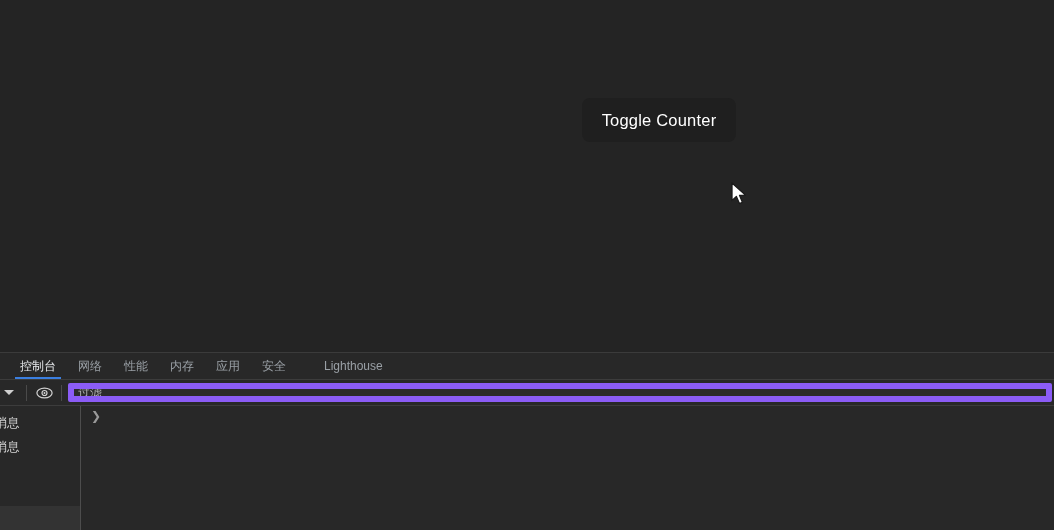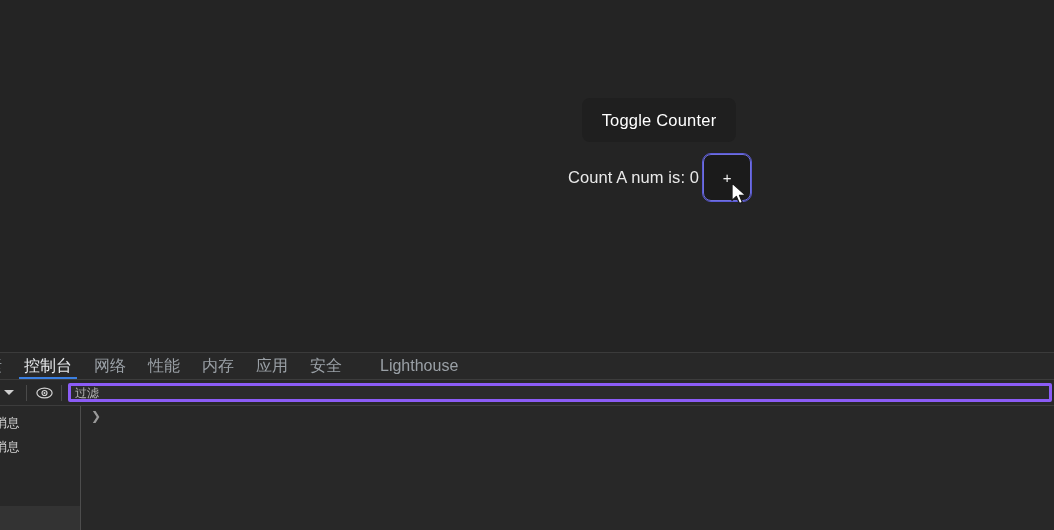--- a/index.html
+++ b/index.html
@@ -125,21 +125,21 @@
     overflow: hidden;
     flex: 0 0 auto;
     position: relative;
   }
 
   .dt-tab {
     display: flex;
     align-items: center;
     padding: 0 11px;
     color: #9aa0a6;
-    font-size: 16px;
+    font-size: 12px;
     white-space: nowrap;
     cursor: pointer;
     position: relative;
     font-family: "Liberation Sans", "DejaVu Sans", sans-serif;
   }
   .dt-tab.clipped { padding-left: 0; margin-left: -14px; }
   .dt-tab.active { color: #e8eaed; }
   .dt-tab.active::after {
     content: "";
     position: absolute;
@@ -192,21 +192,21 @@
     align-items: center;
     justify-content: center;
     cursor: pointer;
   }
 
   #filter-input {
     flex: 1 1 auto;
     height: 19px;
     margin-right: 2px;
     background: #2b2b2b;
-    border: 3px solid #8b5cf6;
+    border: 6px solid #8b5cf6;
     border-radius: 2px;
     color: #cfcfcf;
     font-size: 12px;
     padding: 0 4px;
     font-family: "Liberation Sans", "DejaVu Sans", sans-serif;
     outline: none;
   }
   #filter-input::placeholder { color: #b9b9b9; opacity: 1; }
 
   
@@ -280,24 +280,20 @@
   }
 </style>
 </head>
 <body>
 
 <div id="page-viewport">
   <div class="page-center">
 
     <button id="toggle-counter-btn">Toggle Counter</button>
 
-    <div id="counter-row">
-      <span id="counter-label">Count A num is: 0</span>
-      <button id="increment-btn">+</button>
-    </div>
 
     <svg id="mouse-cursor" viewBox="0 0 17 24" xmlns="http://www.w3.org/2000/svg">
       <path d="M1,1 L1,18.5 L5.4,14.4 L8.4,21.6 L11.4,20.3 L8.5,13.3 L14.4,13.1 Z" fill="#ffffff" stroke="#1b1b1b" stroke-width="1.3" stroke-linejoin="round"></path>
     </svg>
 
   </div>
 </div>
 
 <div id="devtools">
 

